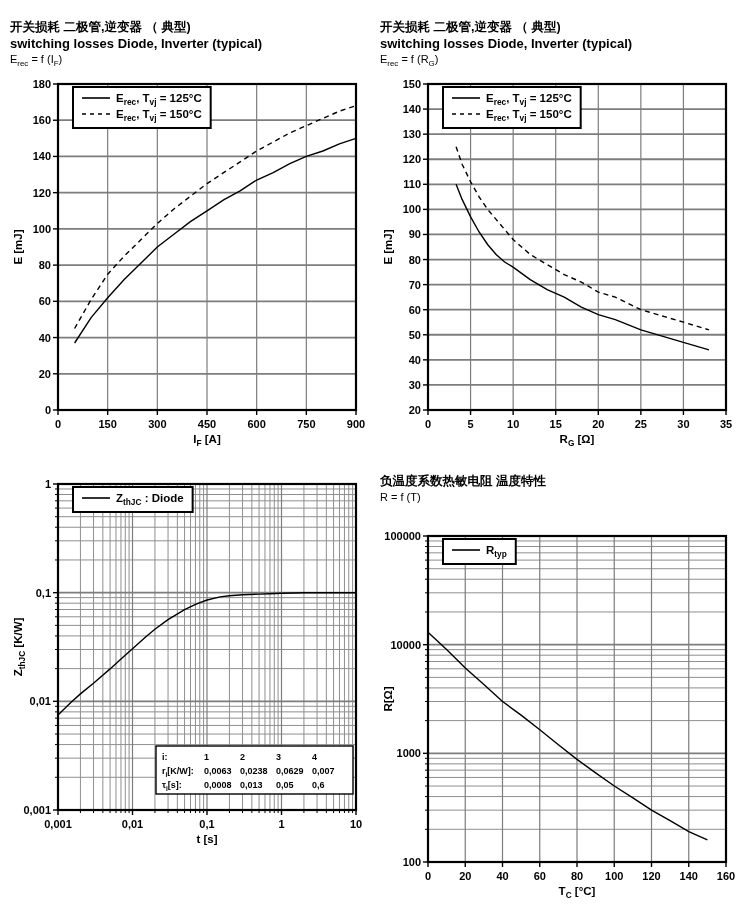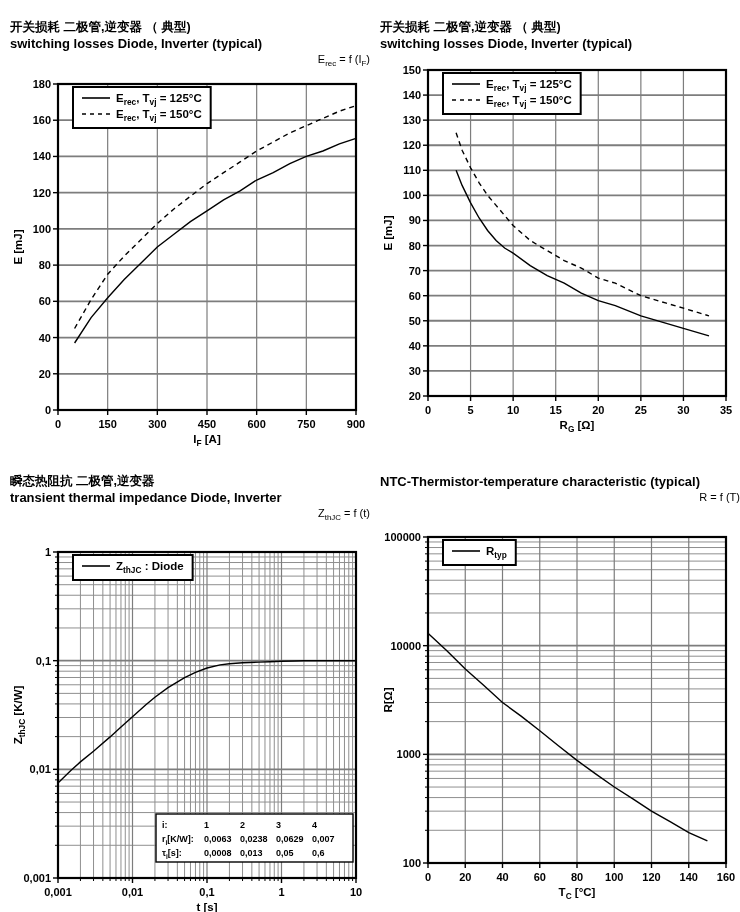--- a/index.html
+++ b/index.html
@@ -3,21 +3,21 @@
 <meta charset="utf-8">
 <style>
   html,body{margin:0;padding:0;background:#ffffff;}
   body{width:740px;height:912px;font-family:"Liberation Sans",sans-serif;color:#000;}
   .page{width:740px;height:912px;display:grid;grid-template-columns:370px 370px;grid-template-rows:458px 454px;}
   .cell{padding:20px 0 0 10px;box-sizing:border-box;}
   .cell.bottom{padding-top:16px;}
   .hdr{margin-bottom:8px;}
   .t-cn{font-size:12.5px;font-weight:700;line-height:1.25;}
   .t-en{font-size:13px;font-weight:700;line-height:1.25;}
-  .t-f{font-size:11px;font-weight:400;line-height:1.3;min-height:14px;text-align:right;}
+  .t-f{font-size:11px;font-weight:400;line-height:1.3;min-height:14px;}
   sub{font-size:72%;line-height:0;}
   svg.chart{display:block;overflow:visible;}
   svg text{font-family:"Liberation Sans",sans-serif;fill:#000;}
 </style>
 </head>
 <body>
 
 <div class="page">
 
   <section class="cell">
@@ -97,20 +97,21 @@
             <text x="106" y="44" text-anchor="start" font-size="11.5" font-weight="700"><tspan>E</tspan><tspan dy="3" font-size="8.3">rec</tspan><tspan dy="-3">, T</tspan><tspan dy="3" font-size="8.3">vj</tspan><tspan dy="-3"> = 150°C</tspan></text>
           </g>
         </g>
       </svg>
   </section>
 
   <section class="cell">
     <div class="hdr">
       <div class="t-cn">开关损耗 二极管,逆变器 （ 典型)</div>
       <div class="t-en">switching losses Diode, Inverter (typical)</div>
+      <div class="t-f">E<sub>rec</sub> = f (R<sub>G</sub>)</div>
     </div>
     <svg class="chart" width="354" height="382" viewBox="0 0 354 382">
         <g>
           <g stroke="#8f8f8f" stroke-width="1"></g>
           <g stroke="#7d7d7d">
             <line x1="48" y1="10" x2="48" y2="336" stroke-width="1.2"></line>
             <line x1="90.57142857142857" y1="10" x2="90.57142857142857" y2="336" stroke-width="1.2"></line>
             <line x1="133.14285714285714" y1="10" x2="133.14285714285714" y2="336" stroke-width="1.2"></line>
             <line x1="175.71428571428572" y1="10" x2="175.71428571428572" y2="336" stroke-width="1.2"></line>
             <line x1="218.28571428571428" y1="10" x2="218.28571428571428" y2="336" stroke-width="1.2"></line>
@@ -188,26 +189,20 @@
             <line x1="72" y1="24" x2="100" y2="24" stroke="#000" stroke-width="1.6"></line>
             <text x="106" y="28" text-anchor="start" font-size="11.5" font-weight="700"><tspan>E</tspan><tspan dy="3" font-size="8.3">rec</tspan><tspan dy="-3">, T</tspan><tspan dy="3" font-size="8.3">vj</tspan><tspan dy="-3"> = 125°C</tspan></text>
             <line x1="72" y1="40" x2="100" y2="40" stroke="#000" stroke-width="1.6" stroke-dasharray="4 4"></line>
             <text x="106" y="44" text-anchor="start" font-size="11.5" font-weight="700"><tspan>E</tspan><tspan dy="3" font-size="8.3">rec</tspan><tspan dy="-3">, T</tspan><tspan dy="3" font-size="8.3">vj</tspan><tspan dy="-3"> = 150°C</tspan></text>
           </g>
         </g>
       </svg>
   </section>
 
   <section class="cell bottom">
-    <div class="hdr">
-      <div class="t-cn">瞬态热阻抗 二极管,逆变器</div>
-      <div class="t-en">transient thermal impedance Diode, Inverter</div>
-      <div class="t-f">Z<sub>thJC</sub> = f (t)</div>
-      <div class="t-f"></div>
-    </div>
     <svg class="chart" width="354" height="382" viewBox="0 0 354 382">
         <g>
           <g stroke="#8f8f8f" stroke-width="1">
             <line x1="70.4267346769666" y1="10" x2="70.4267346769666" y2="336"></line>
             <line x1="83.54553347661486" y1="10" x2="83.54553347661486" y2="336"></line>
             <line x1="92.8534693539332" y1="10" x2="92.8534693539332" y2="336"></line>
             <line x1="100.0732653230334" y1="10" x2="100.0732653230334" y2="336"></line>
             <line x1="105.97226815358147" y1="10" x2="105.97226815358147" y2="336"></line>
             <line x1="110.95980398106214" y1="10" x2="110.95980398106214" y2="336"></line>
             <line x1="115.28020403089981" y1="10" x2="115.28020403089981" y2="336"></line>
@@ -374,21 +369,21 @@
             <text x="230" y="314" text-anchor="start" font-size="9" font-weight="700"><tspan>0,013</tspan></text>
             <text x="266" y="314" text-anchor="start" font-size="9" font-weight="700"><tspan>0,05</tspan></text>
             <text x="302" y="314" text-anchor="start" font-size="9" font-weight="700"><tspan>0,6</tspan></text>
           </g>
         </g>
       </svg>
   </section>
 
   <section class="cell bottom">
     <div class="hdr">
-      <div class="t-en">NTC-Thermistor-temperature characteristic (typical)</div>
+      <div class="t-cn">负温度系数热敏电阻 温度特性</div>
       <div class="t-f">R = f (T)</div>
       <div class="t-f"></div>
     </div>
     <svg class="chart" width="354" height="382" viewBox="0 0 354 382">
         <g>
           <g stroke="#8f8f8f" stroke-width="1">
             <line x1="48" y1="303.28807380451406" x2="346" y2="303.28807380451406"></line>
             <line x1="48" y1="284.15282365379664" x2="346" y2="284.15282365379664"></line>
             <line x1="48" y1="270.57614760902806" x2="346" y2="270.57614760902806"></line>
             <line x1="48" y1="260.0452595288193" x2="346" y2="260.0452595288193"></line>

